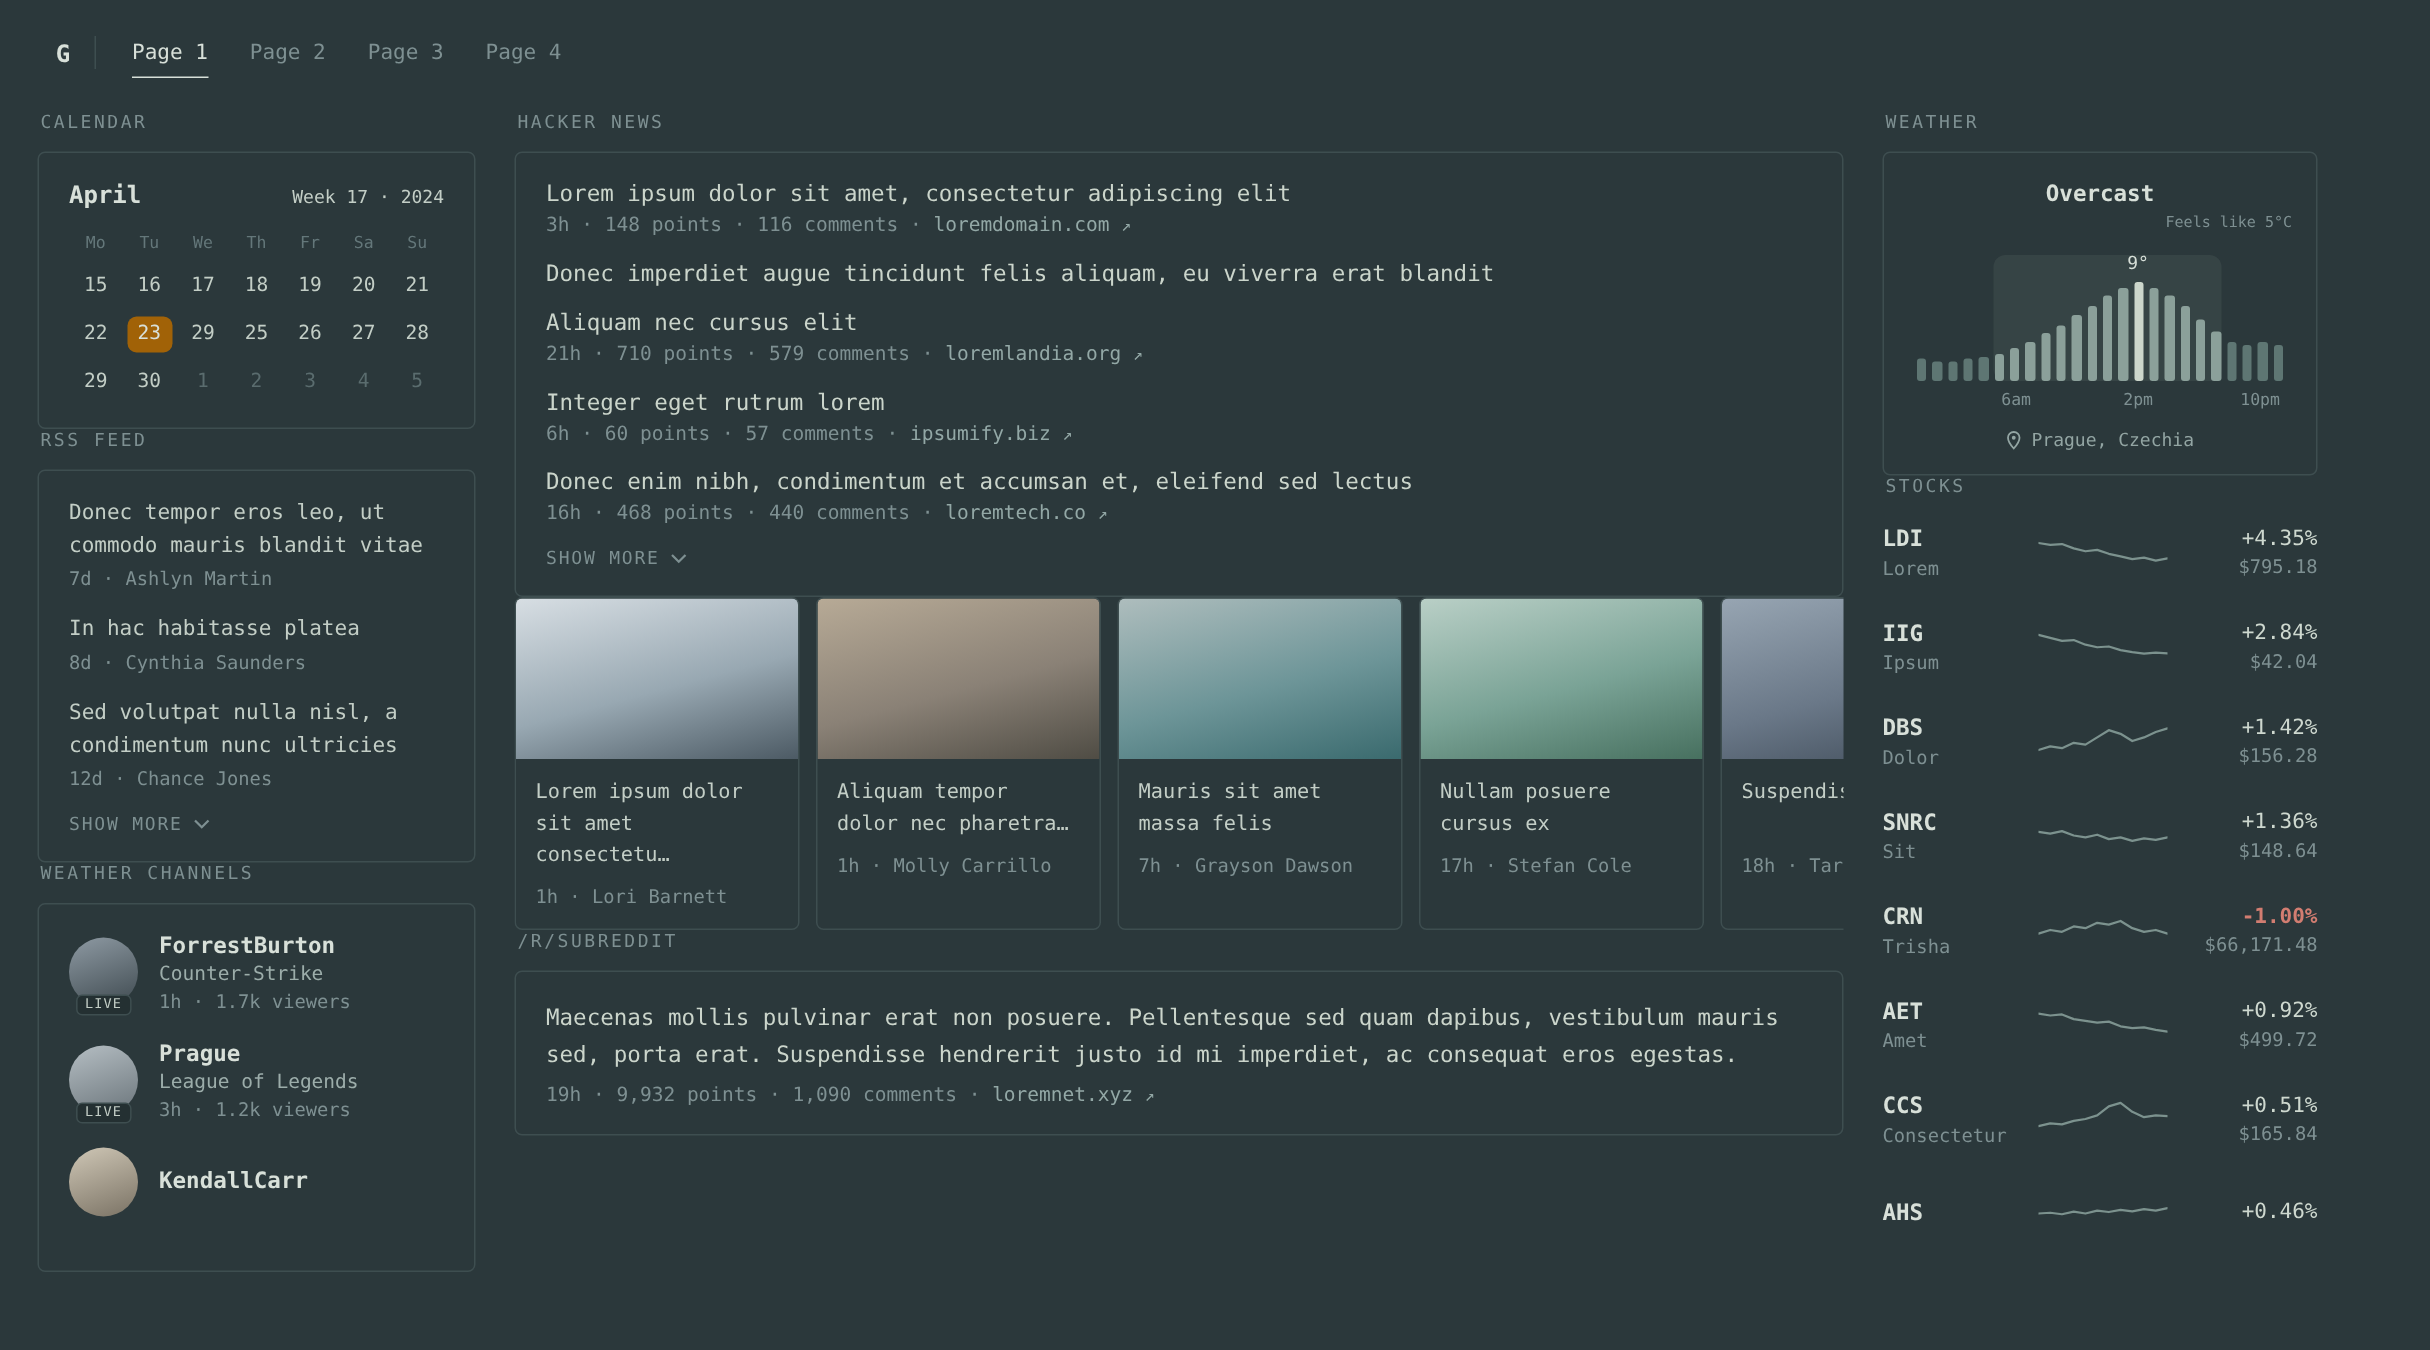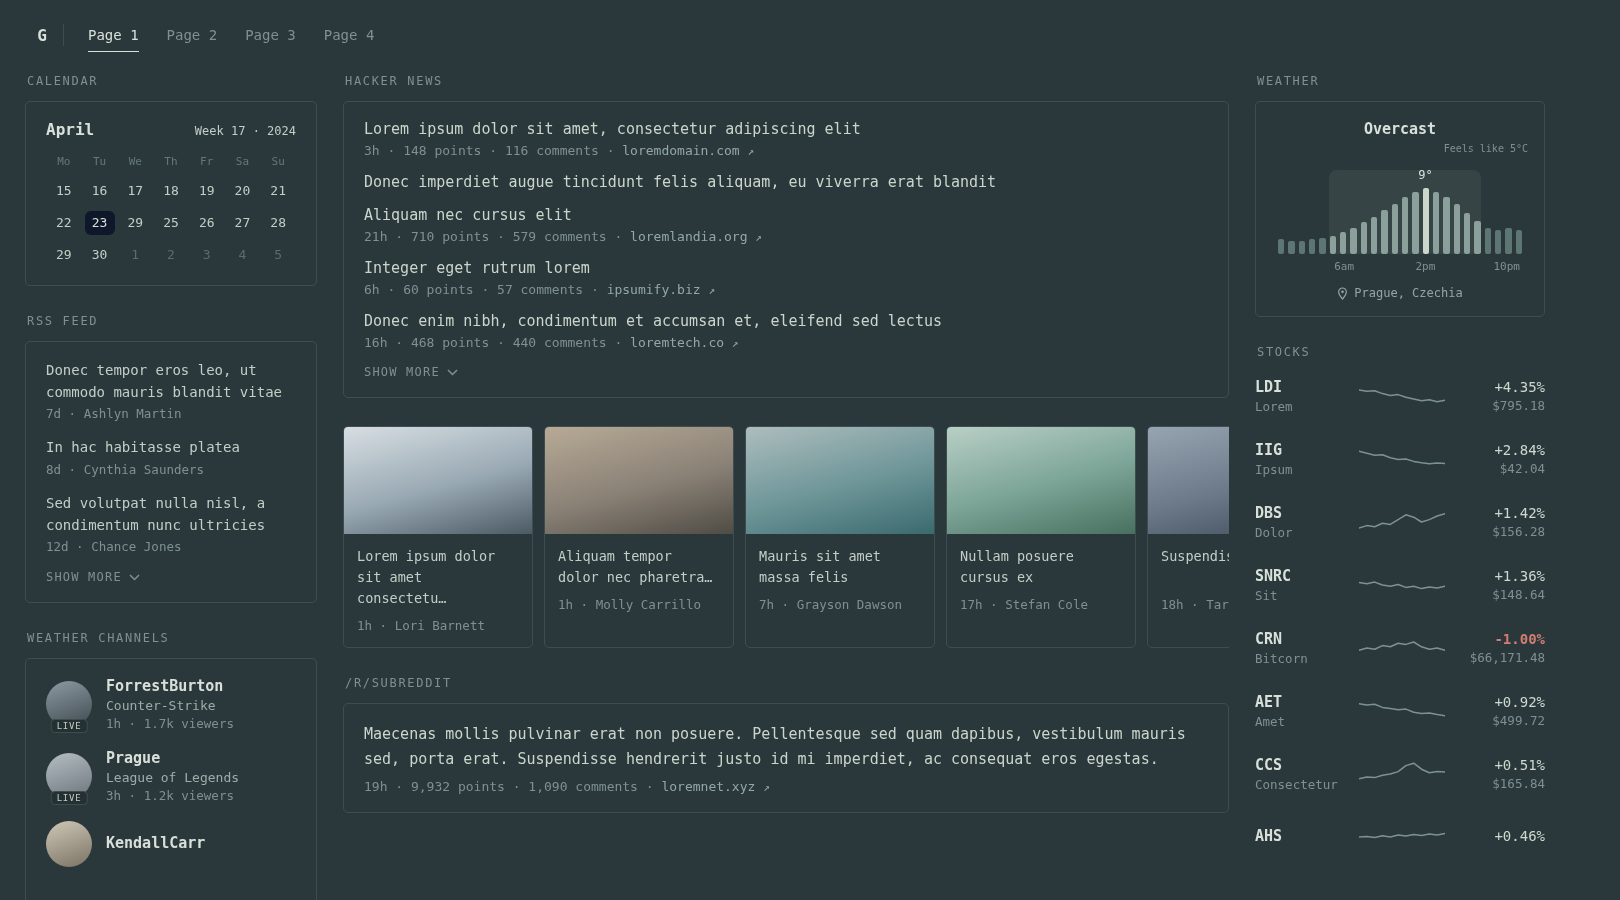--- a/index.html
+++ b/index.html
@@ -26,33 +26,33 @@
   .logo{ width:34px; height:34px; display:flex; align-items:center; justify-content:center;
          font-size:16px; font-weight:bold; color:var(--primary); cursor:default; }
   .nav-divider{ width:1px; height:22px; background:var(--border); margin:0 10px 0 4px; }
   .tab{ padding:8px 14px; font-size:14px; color:var(--muted); position:relative; cursor:pointer; }
   .tab.active{ color:var(--primary); }
   .tab.active::after{ content:""; position:absolute; left:14px; right:14px; bottom:-1px;
                       height:1px; background:var(--primary); }
 
   
   .columns{ display:grid; grid-template-columns:292px 886px 290px; gap:26px; align-items:start; }
-  .widget{ margin-bottom:28px; }
+  .widget{ }
   .widget-header{ font-size:12px; letter-spacing:0.14em; color:var(--muted); margin:0 0 13px 2px; }
   .card{ border:1px solid var(--border); border-radius:5px; padding:18px 20px; }
 
   
   .cal-top{ display:flex; justify-content:space-between; align-items:baseline; margin-bottom:16px; }
   .cal-month{ font-size:16px; font-weight:bold; color:var(--primary); }
   .cal-week{ font-size:12px; color:var(--body); }
   .cal-grid{ display:grid; grid-template-columns:repeat(7,1fr); row-gap:8px; }
   .cal-dayname{ font-size:11px; color:var(--muted2); text-align:center; margin-bottom:3px; }
   .cal-cell{ font-size:13px; color:var(--body); text-align:center; width:30px; height:24px;
              line-height:24px; justify-self:center; }
-  .cal-cell.today{ background:#0f172a; border-radius:6px; color:var(--primary); }
+  .cal-cell.today{ background:#a16207; border-radius:6px; color:var(--primary); }
   .cal-cell.other{ color:#5a6c6e; }
 
   
   .rss-item{ margin-bottom:16px; }
   .rss-title{ font-size:14px; line-height:1.55; color:var(--body); cursor:pointer; }
   .rss-meta{ font-size:12.5px; color:var(--muted); margin-top:3px; }
   .show-more{ display:flex; align-items:center; gap:7px; font-size:12px; letter-spacing:0.1em;
               color:var(--muted); cursor:pointer; margin-top:4px; }
 
   
@@ -447,21 +447,21 @@
               </svg>
             <div class="stock-right">
               <div class="stock-change">+1.36%</div>
               <div class="stock-price">$148.64</div>
             </div>
           </div>
 
           <div class="stock-row">
             <div class="stock-left">
               <div class="stock-ticker">CRN</div>
-              <div class="stock-name">Bitcorn</div>
+              <div class="stock-name">Trisha</div>
             </div>
             <svg class="spark" viewBox="0 0 100 30" preserveAspectRatio="none">
                 <polyline points="0.0,17.4 9.1,15.0 18.2,16.2 27.3,12.6 36.4,13.8 45.5,10.2 54.5,11.4 63.6,9.0 72.7,13.8 81.8,16.2 90.9,15.0 100.0,17.4"></polyline>
               </svg>
             <div class="stock-right">
               <div class="stock-change neg">-1.00%</div>
               <div class="stock-price">$66,171.48</div>
             </div>
           </div>
 

